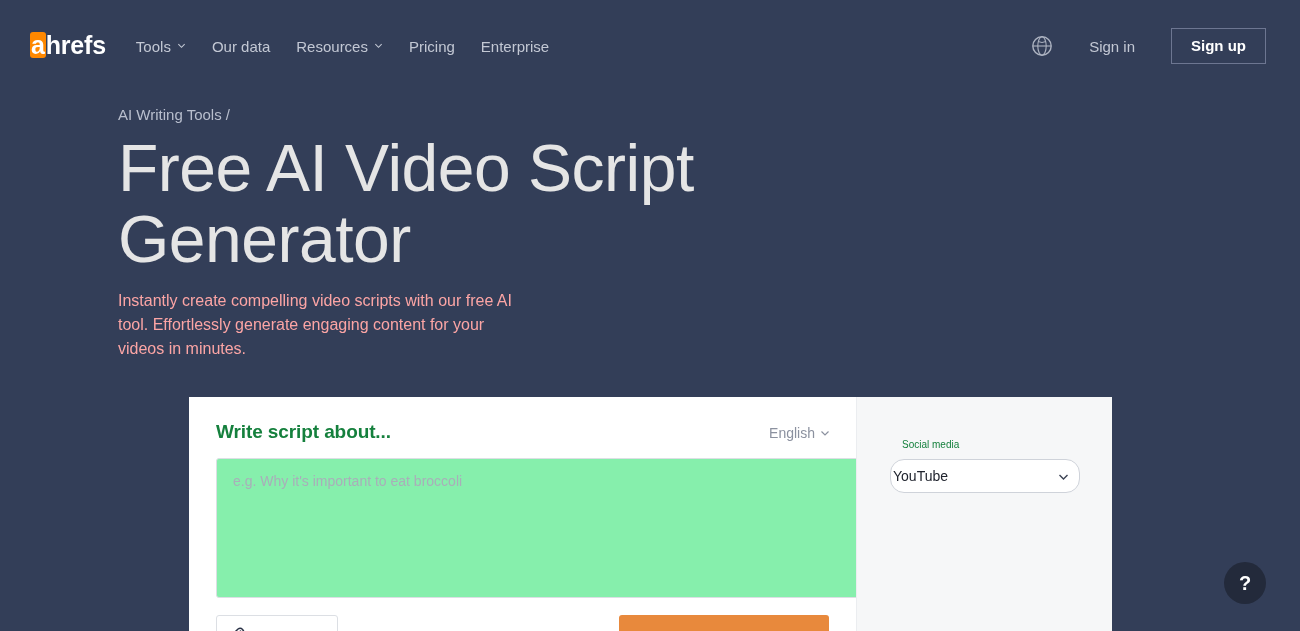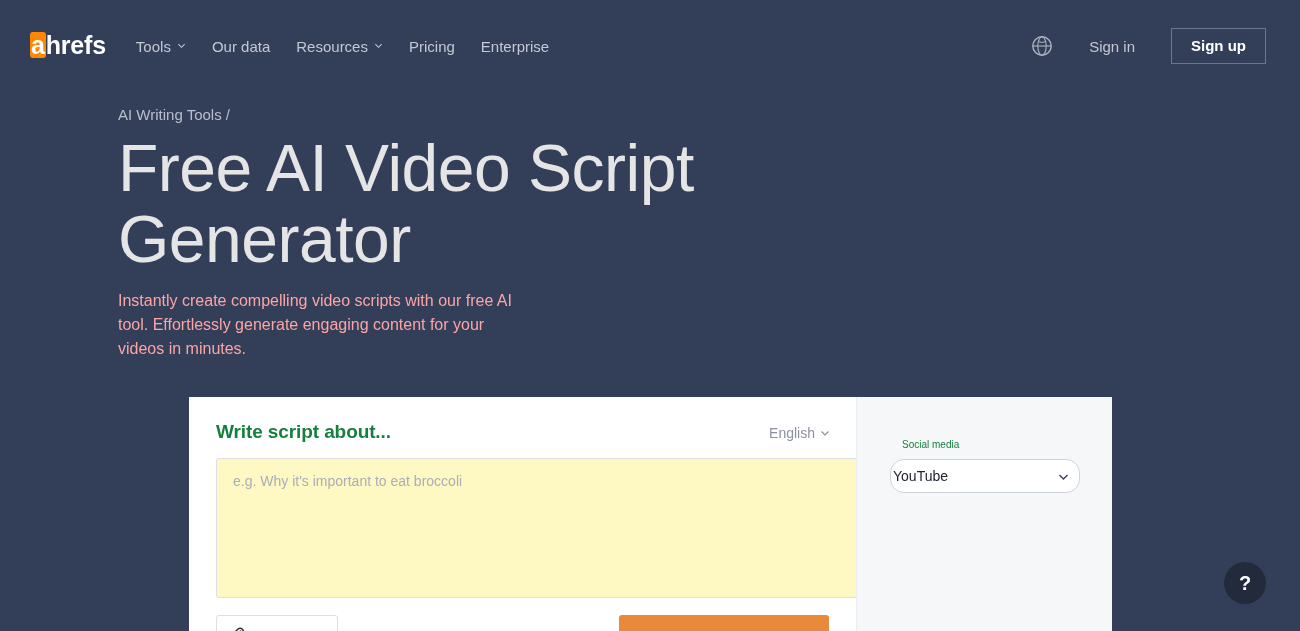--- a/index.html
+++ b/index.html
@@ -165,21 +165,21 @@
     width: 656px;
     height: 140px;
     border: 1px solid #dcdfe4;
     border-radius: 3px;
     padding: 14px 16px;
     font-family: inherit;
     font-size: 14px;
     color: #20242e;
     resize: none;
     outline: none;
-    background: #fef9c3;
+    background: #86efac;
     display: block;
   }
   .script-textarea::placeholder { color: #a9aeb9; }
 
   .card-actions {
     display: flex;
     align-items: center;
     margin-top: 17px;
   }
   .attach-btn {

